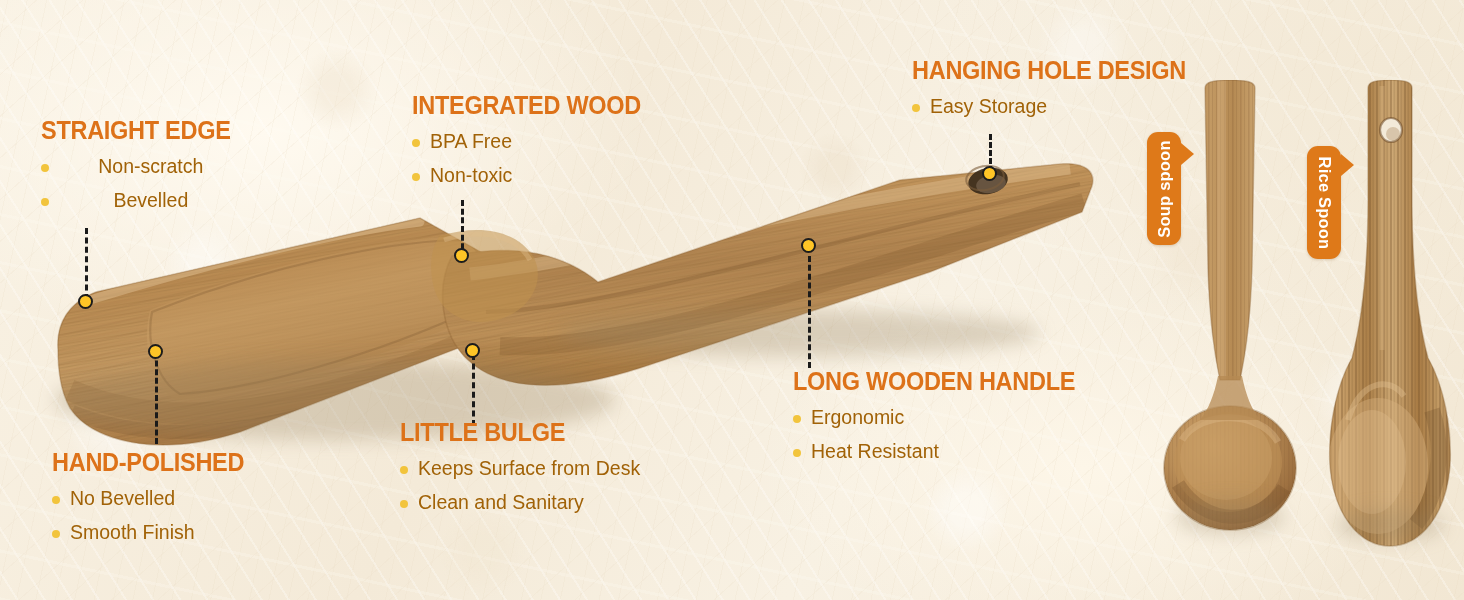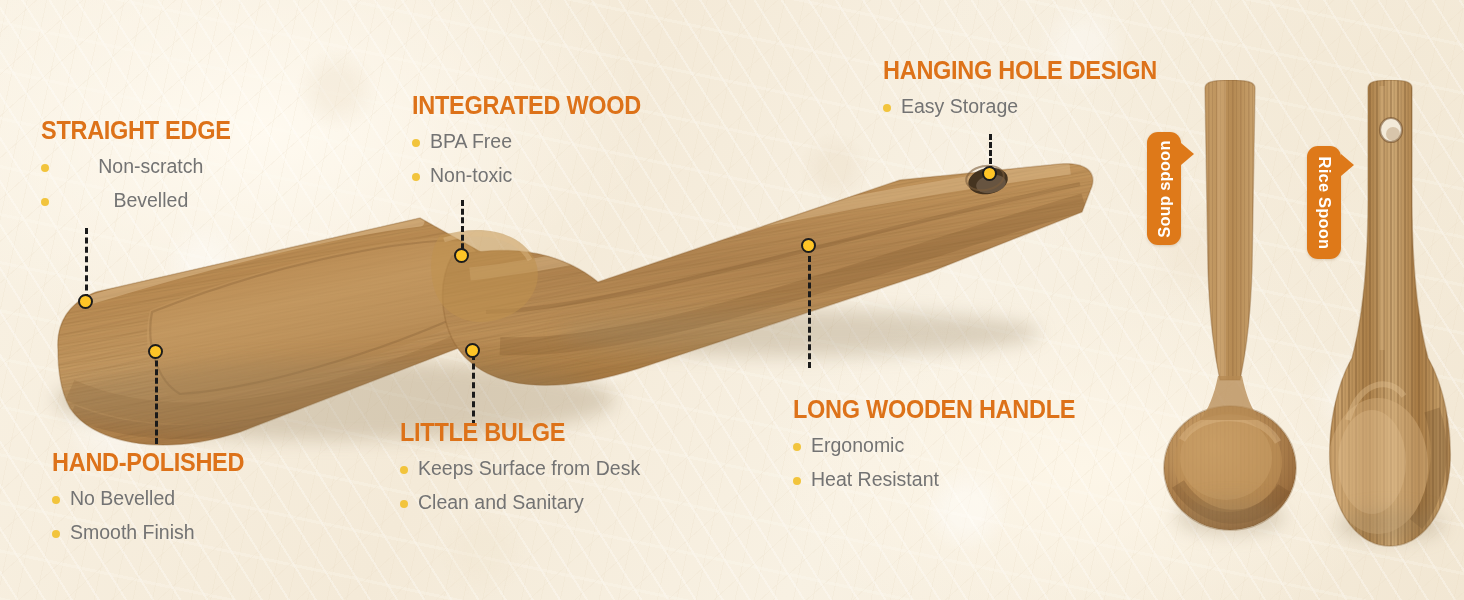--- a/index.html
+++ b/index.html
@@ -60,21 +60,21 @@
     line-height:1;
     white-space:nowrap;
     font-stretch:condensed;
     transform:scaleX(.94);
     transform-origin:left center;
   }
   .c-list{list-style:none;margin:0;padding:0;}
   .c-list li{
     position:relative;
     padding-left:18px;
-    color:#737373;
+    color:#a16207;
     font-size:19.5px;
     line-height:1.1;
     margin-top:13px;
     white-space:nowrap;
   }
   .c-list li .bullet{
     position:absolute;left:0;top:8px;
     width:8px;height:8px;border-radius:50%;
     background:#f2c43c;
   }
@@ -387,21 +387,21 @@
   </div>
 
   <div class="callout" style="left:412px;top:93px;z-index:8;">
     <div class="c-title">INTEGRATED WOOD</div>
     <ul class="c-list">
       <li><span class="bullet"></span><span>BPA Free</span></li>
       <li><span class="bullet"></span><span>Non-toxic</span></li>
     </ul>
   </div>
 
-  <div class="callout" style="left:883px;top:58px;z-index:8;">
+  <div class="callout" style="left:912px;top:58px;z-index:8;">
     <div class="c-title">HANGING HOLE DESIGN</div>
     <ul class="c-list">
       <li><span class="bullet"></span><span>Easy Storage</span></li>
     </ul>
   </div>
 
   <div class="callout" style="left:52px;top:450px;z-index:8;">
     <div class="c-title">HAND-POLISHED</div>
     <ul class="c-list">
       <li><span class="bullet"></span><span>No Bevelled</span></li>
@@ -410,21 +410,21 @@
   </div>
 
   <div class="callout" style="left:400px;top:420px;z-index:8;">
     <div class="c-title">LITTLE BULGE</div>
     <ul class="c-list">
       <li><span class="bullet"></span><span>Keeps Surface from Desk</span></li>
       <li><span class="bullet"></span><span>Clean and Sanitary</span></li>
     </ul>
   </div>
 
-  <div class="callout" style="left:793px;top:369px;z-index:8;margin-top:28px;">
+  <div class="callout" style="left:793px;top:369px;z-index:8;">
     <div class="c-title">LONG WOODEN HANDLE</div>
     <ul class="c-list">
       <li><span class="bullet"></span><span>Ergonomic</span></li>
       <li><span class="bullet"></span><span>Heat Resistant</span></li>
     </ul>
   </div>
 
   <div class="tag" style="left:1147px;top:132px;width:34px;height:113px;">
     <span class="tag-text" style="transform:translate(-50%,-50%) rotate(-90deg);">Soup spoon</span>
     <span class="arrow" style="left:34px;top:11px;"></span>

